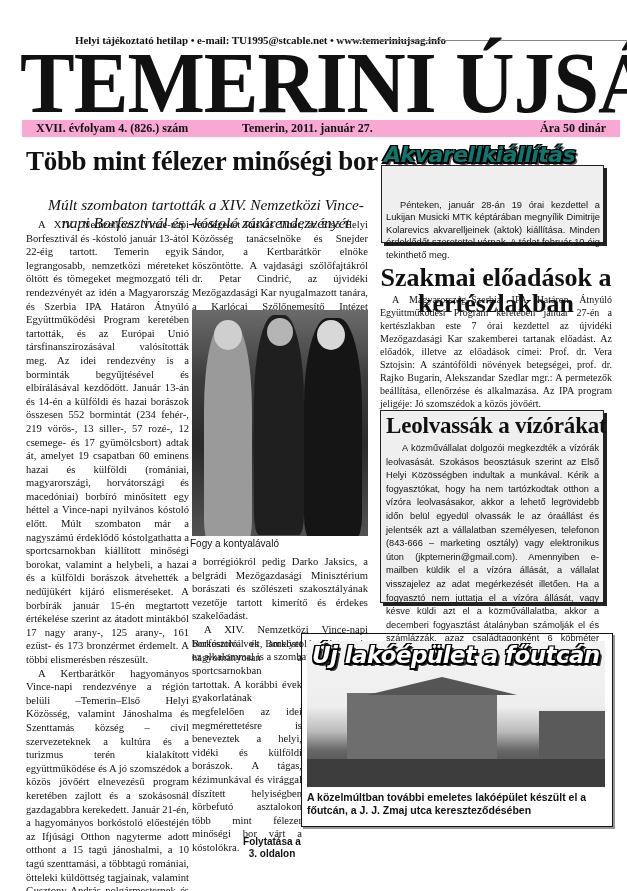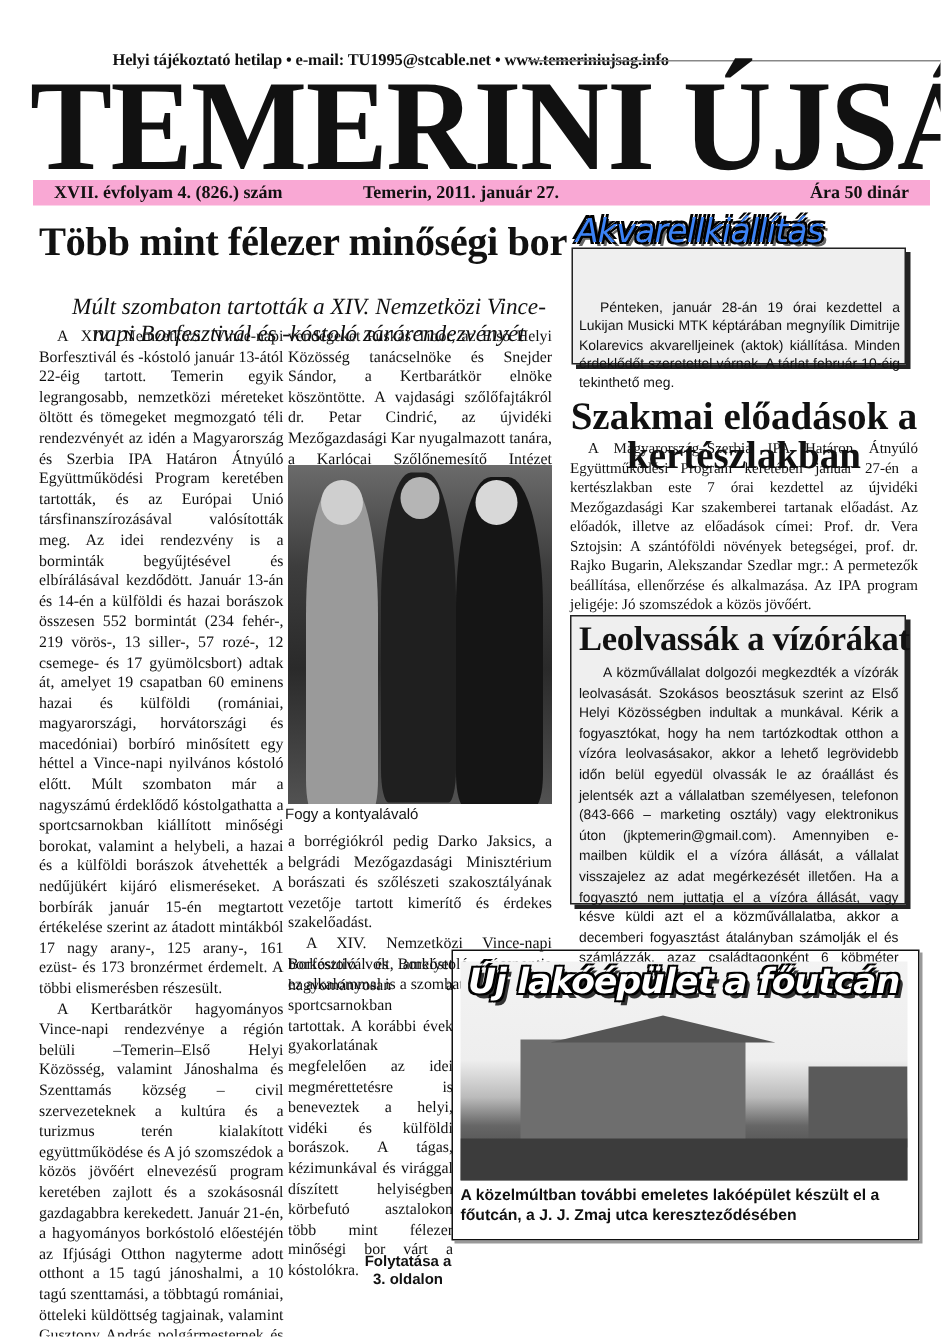--- a/index.html
+++ b/index.html
@@ -16,21 +16,21 @@
   .col p{margin:0;text-indent:12px;}
   .col1{left:26px;top:218px;width:163px;}
   .col2a{left:192px;top:218px;width:176px;}
   .col2b{left:192px;top:555px;width:176px;}
   .col3{left:192px;top:622px;width:110px;}
   .photo1{left:192px;top:310px;width:176px;height:226px;background:linear-gradient(180deg,#6b6b6b 0%,#3d3d3d 30%,#2a2a2a 60%,#525252 100%);overflow:hidden;}
   .photo1 .p{position:absolute;border-radius:40% 40% 10% 10%;}
   .cap1{left:190px;top:538px;font-family:"Liberation Sans",sans-serif;font-weight:normal;font-size:10px;}
   .cont{left:238px;top:836px;width:68px;text-align:center;font-family:"Liberation Sans",sans-serif;font-weight:bold;font-size:10px;line-height:12px;}
   .akv-box{left:381px;top:165px;width:221px;height:76px;border:1px solid #222;background:#efefef;box-shadow:3px 3px 0 #222;}
-  .akv-title{left:384px;top:142px;font-family:"DejaVu Sans",sans-serif;font-weight:normal;font-style:italic;font-size:22px;color:#3b82f6;letter-spacing:-0.5px;text-shadow:-1.5px -1.5px 0 #000,1.5px -1.5px 0 #000,-1.5px 1.5px 0 #000,1.5px 1.5px 0 #000,3px 3px 0 #666;white-space:nowrap;}
+  .akv-title{left:384px;top:142px;font-family:"DejaVu Sans",sans-serif;font-weight:bold;font-style:italic;font-size:22px;color:#0f766e;letter-spacing:-0.5px;text-shadow:-1.5px -1.5px 0 #000,1.5px -1.5px 0 #000,-1.5px 1.5px 0 #000,1.5px 1.5px 0 #000,3px 3px 0 #666;white-space:nowrap;}
   .akv-body{left:386px;top:180px;width:214px;font-family:"Liberation Sans",sans-serif;font-size:9.3px;line-height:12.4px;text-align:justify;margin-top:19px;}
   .akv-body p{margin:0;text-indent:14px;}
   .szak-title{left:380px;top:241px;width:232px;text-align:center;font-size:26px;line-height:26px;font-weight:bold;margin-top:24px;}
   .szak-body{left:380px;top:293px;width:232px;font-size:10px;line-height:13px;}
   .leo-box{left:380px;top:410px;width:222px;height:191px;border:1px solid #222;background:#efefef;box-shadow:3px 3px 0 #222;}
   .leo-title{left:386px;top:413px;font-size:23px;font-weight:bold;white-space:nowrap;letter-spacing:-0.2px;}
   .leo-body{left:386px;top:442px;width:213px;font-family:"Liberation Sans",sans-serif;font-size:9.2px;line-height:13.6px;text-align:justify;}
   .leo-body p{margin:0;text-indent:16px;}
   .bld-box{left:301px;top:633px;width:310px;height:192px;border:1px solid #111;box-shadow:2px 2px 0 #999;}
   .bld-photo{left:307px;top:641px;width:298px;height:146px;background:linear-gradient(180deg,#f3f3f3 0%,#eee 45%,#bbb 62%,#666 75%,#3a3a3a 100%);overflow:hidden;}

